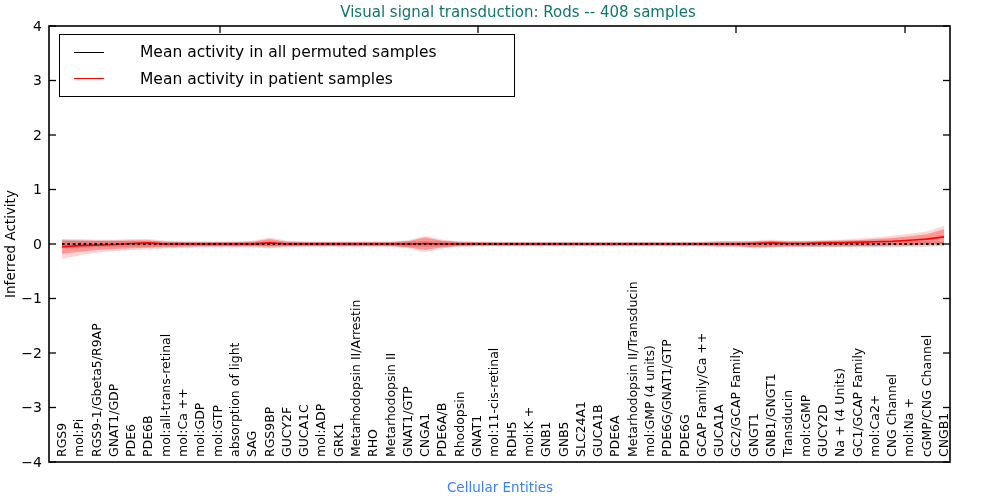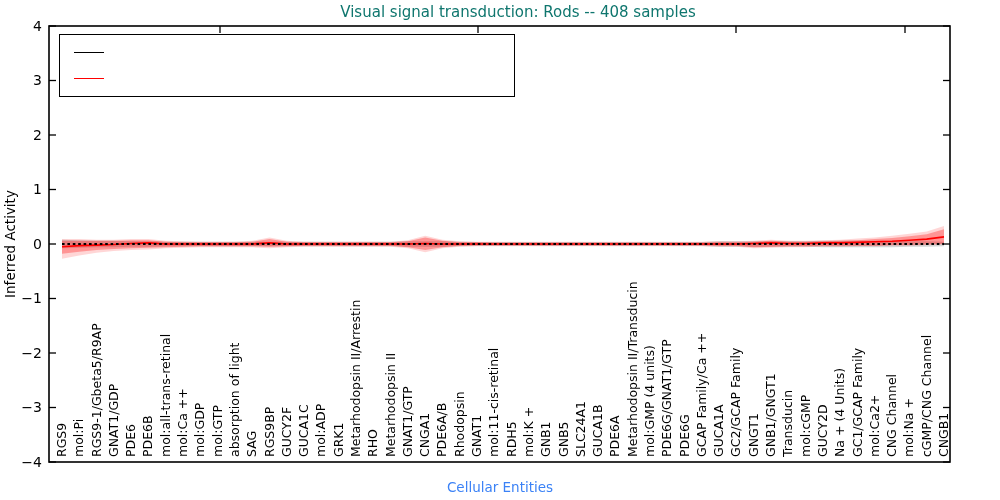--- a/index.html
+++ b/index.html
@@ -131,21 +131,23 @@
       <text x="874.8235294117648" y="457" text-anchor="start" dy="0.32em" transform="rotate(-90 874.8235294117648 457)" font-size="12.5px" fill="#000">mol:Ca2+</text>
       <text x="892.1176470588235" y="457" text-anchor="start" dy="0.32em" transform="rotate(-90 892.1176470588235 457)" font-size="12.5px" fill="#000">CNG Channel</text>
       <text x="909.4117647058823" y="457" text-anchor="start" dy="0.32em" transform="rotate(-90 909.4117647058823 457)" font-size="12.5px" fill="#000">mol:Na +</text>
       <text x="926.7058823529412" y="457" text-anchor="start" dy="0.32em" transform="rotate(-90 926.7058823529412 457)" font-size="12.5px" fill="#000">cGMP/CNG Channel</text>
       <text x="944" y="457" text-anchor="start" dy="0.32em" transform="rotate(-90 944 457)" font-size="12.5px" fill="#000">CNGB1</text>
     </svg>
 
   <div class="legend">
     <div class="legend-item">
       <span class="legend-line"></span>
+      <span class="legend-label">Mean activity in all permuted samples</span>
     </div>
     <div class="legend-item">
       <span class="legend-line" style="border-top-color:#ff0000;"></span>
+      <span class="legend-label">Mean activity in patient samples</span>
     </div>
   </div>
 
   <div class="ylabel">Inferred Activity</div>
   <div class="xlabel">Cellular Entities</div>
 </div>
 
 </body></html>

